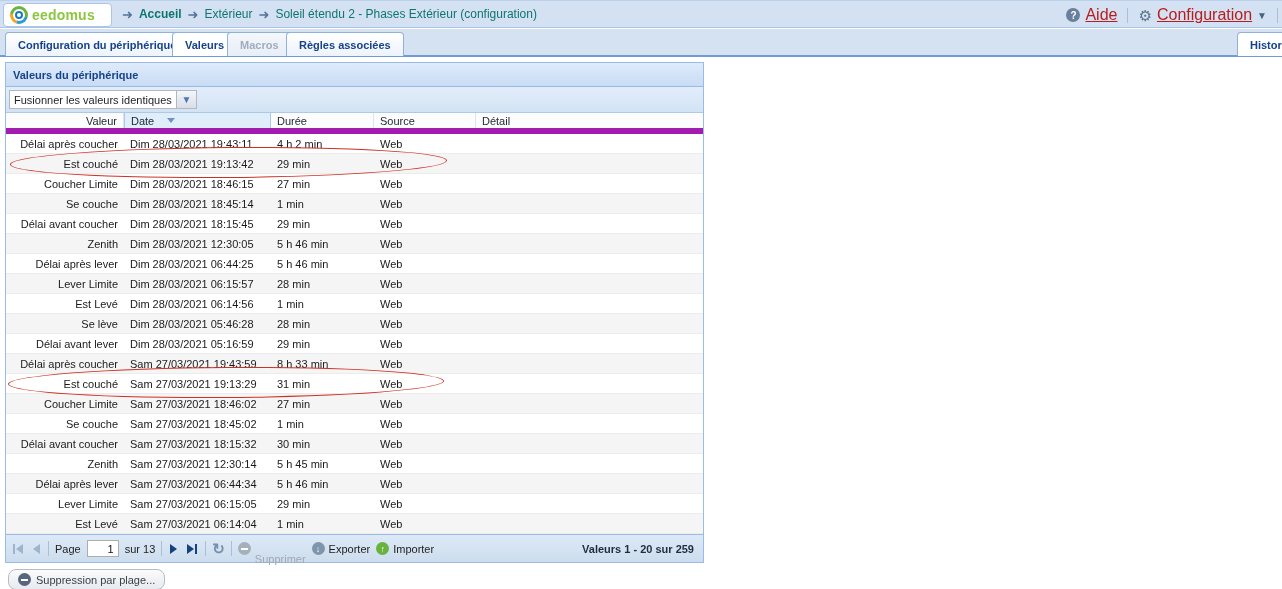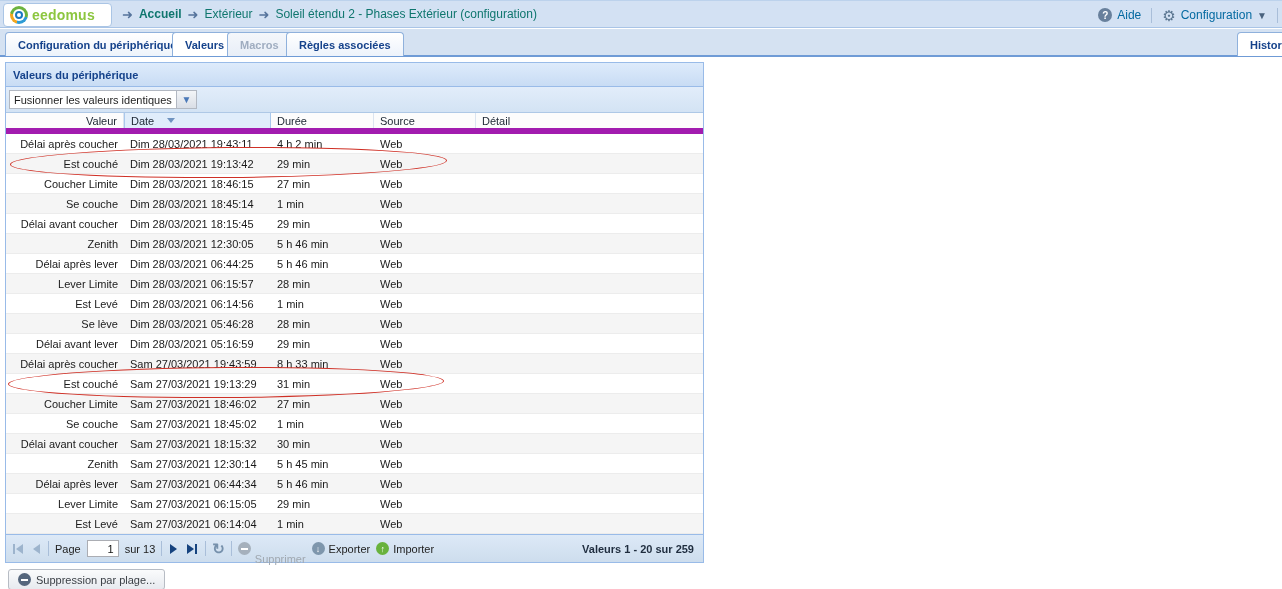--- a/index.html
+++ b/index.html
@@ -23,21 +23,21 @@
   .logo-text { color:#8cc63f; font-size:14px; font-weight:bold; letter-spacing:0.2px; }
   .crumbs { display:flex; align-items:center; gap:6px; margin-left:122px; }
   .crumb { display:flex; align-items:center; gap:6px; cursor:pointer; }
   .crumb-arrow { color:#56749c; font-size:13px; line-height:1; }
   .crumb-label { color:#0f766e; font-size:12px; }
   .crumb-label.bold { font-weight:bold; }
   .top-right { position:absolute; right:4px; top:0; height:28px; display:flex; align-items:center; gap:10px; }
   .q-icon { width:14px; height:14px; border-radius:50%; background:#68809c; color:#fff;
     font-size:10px; font-weight:bold; display:flex; align-items:center; justify-content:center; }
   .top-link { display:flex; align-items:center; gap:5px; cursor:pointer; }
-  .top-link span.lbl { color:#0369a1; font-size:12px; }
+  .top-link span.lbl { color:#b91c1c; font-size:16px;text-decoration:underline; }
   .gear { color:#5a7590; font-size:15px; line-height:1; }
   .caret { color:#4a627e; font-size:10px; }
   .vsep { width:1px; height:15px; background:#a9bed9; }
 
   
   .tabstrip { position:absolute; left:0; top:29px; width:1282px; height:28px;
     background:#d5e2f2; border-bottom:2px solid #6f9bd6; }
   .tab { position:absolute; top:3px; height:24px; display:flex; align-items:center;
     padding:0 12px; border:1px solid #8fb1dc; border-bottom:none;
     border-radius:4px 4px 0 0; background:linear-gradient(#ffffff,#edf3fb);
@@ -97,21 +97,21 @@
   .tbbtn.disabled { cursor:default; } .tbbtn.disabled .lbl { color:#a0a8b0;margin-top:20px; }
   .circle-ic { width:13px; height:13px; border-radius:50%; display:flex; align-items:center; justify-content:center; }
   .ic-minus-gray { background:#a5b0bc; } .ic-minus-dark { background:#56677d; }
   .minus { width:7px; height:2px; background:#fff; }
   .ic-export { background:#7e96ac; color:#fff; font-size:9px; font-weight:bold; }
   .ic-import { background:#68b23d; color:#fff; font-size:9px; font-weight:bold; }
   .footer-right { margin-left:auto; color:#1f2d3f; font-size:11px; font-weight:bold; padding-right:4px; }
 
   
   .range-btn { position:absolute; left:8px; top:569px; height:21px; display:flex; align-items:center;
-    gap:5px; padding:0 9px; border:1px solid #b7bcc4; border-radius:3px;
+    gap:5px; padding:0 9px; border:1px solid #b7bcc4; border-radius:8px;
     background:linear-gradient(#fafbfc,#e7eaef); font-size:11px; color:#3a3f45; cursor:pointer; }
 
   
   .red-ellipse { position:absolute; border:1.6px solid #cf3026; border-radius:50%;
     pointer-events:none; background:transparent; }
   .re1 { left:10px; top:147px; width:437px; height:31px; transform:rotate(-0.5deg); }
   .re2 { left:8px; top:367px; width:436px; height:31px; transform:rotate(-0.4deg); }
 </style>
 </head>
 <body>

